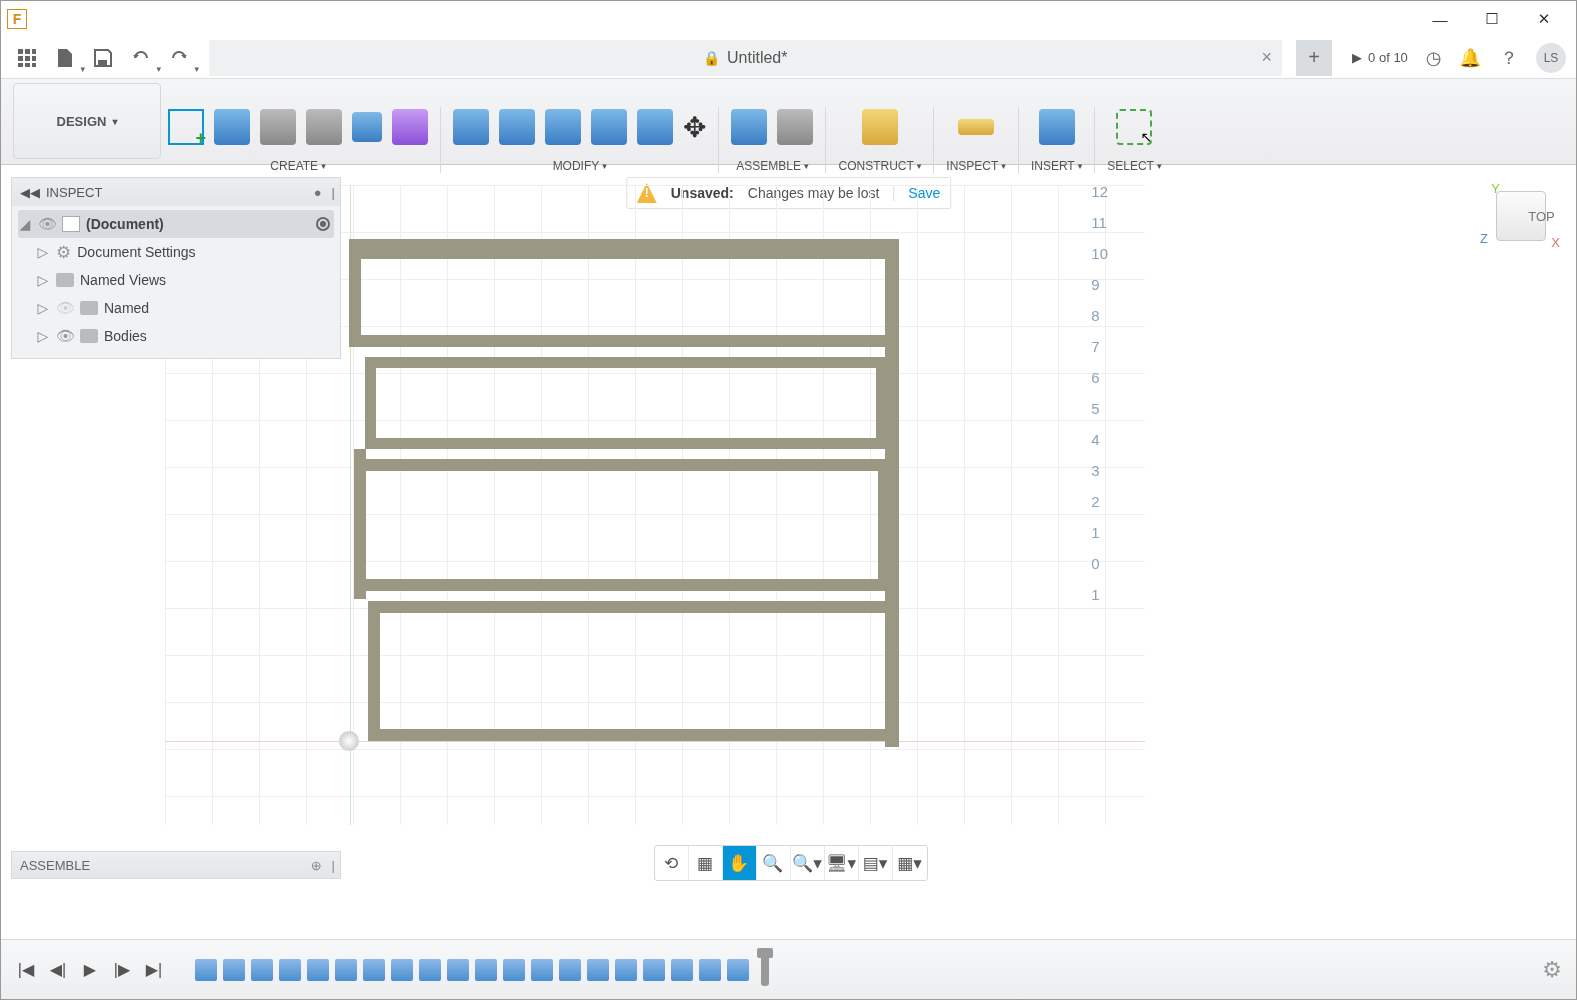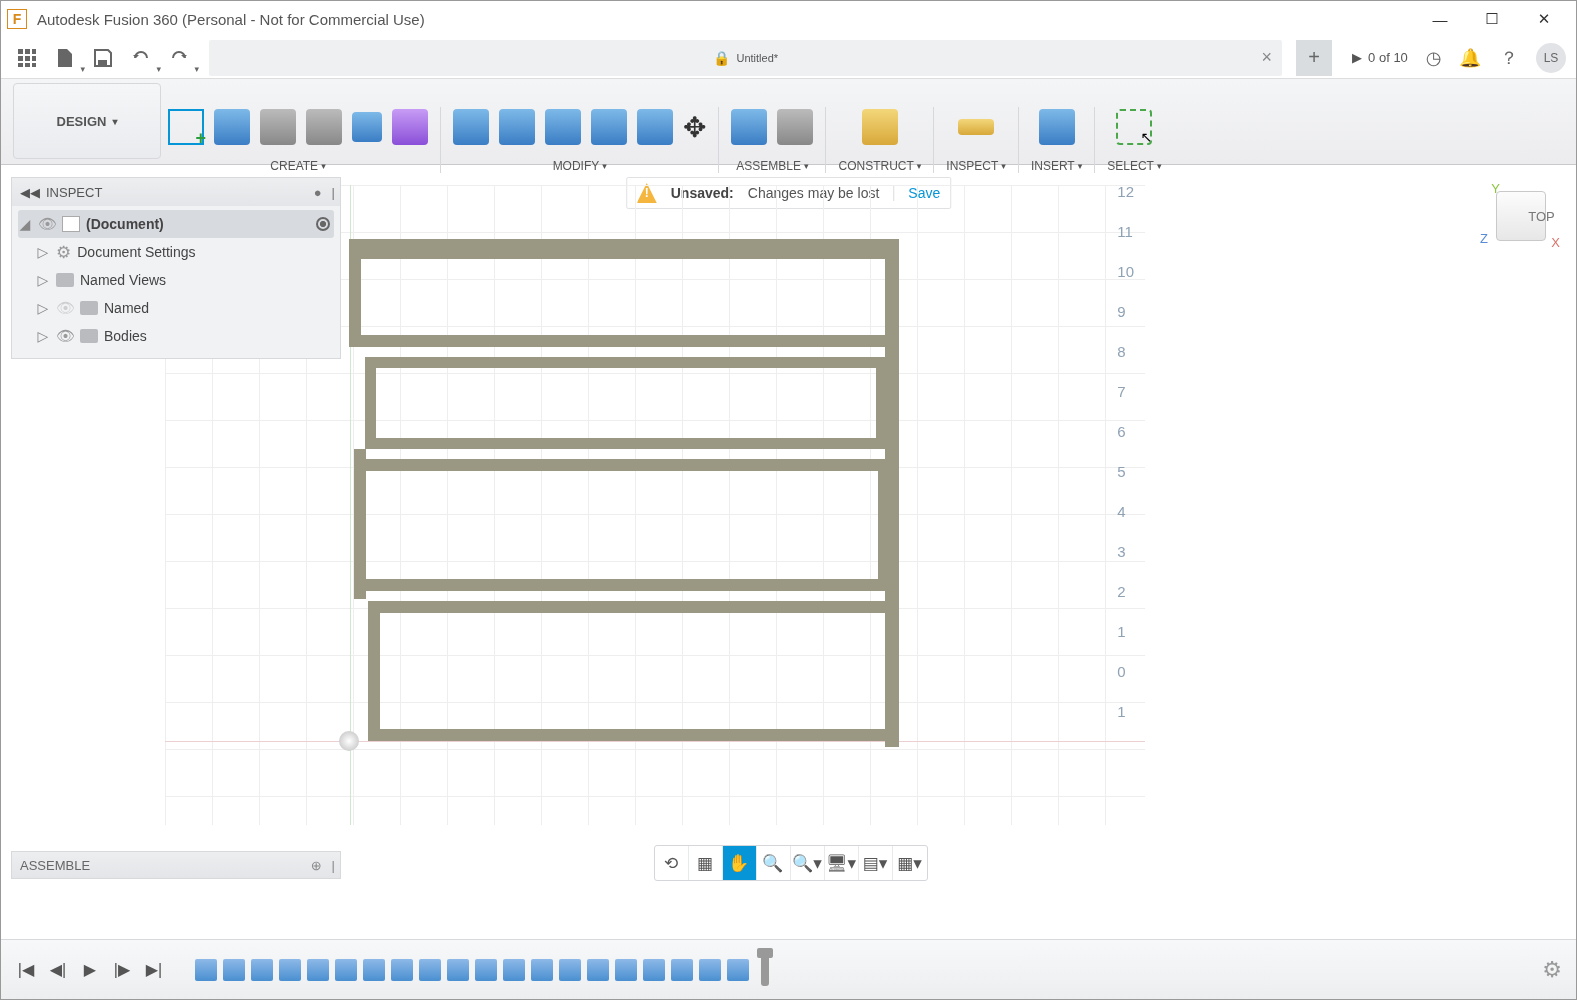--- a/index.html
+++ b/index.html
@@ -10,21 +10,21 @@
   .app-icon span{color:#d88a1a;font-weight:bold;font-size:14px;}
   .title-text { margin-left:10px; font-size:15px; color:#555;}
   .win-controls { margin-left:auto; display:flex; gap:0;}
   .win-btn { width:52px; height:36px; display:flex;align-items:center;justify-content:center; font-size:15px; color:#333; }
   
   .quickbar { height:42px; background:#fff; display:flex; align-items:center; padding:0 10px; gap:6px; border-bottom:1px solid #ddd;}
   .qbtn { width:32px; height:32px; display:flex;align-items:center;justify-content:center; color:#666; position:relative;}
   .qbtn .dd { position:absolute; right:-4px; bottom:0; font-size:9px;}
   .tabstrip { flex:1; display:flex; align-items:center; justify-content:center; background:#eef0f2; height:36px; border-radius:2px; margin:0 8px; position:relative;}
   .tab-lock { font-size:14px; color:#777; margin-right:6px;}
-  .tab-title { font-size:11px; color:#555;}
+  .tab-title { font-size:16px; color:#555;}
   .tab-close { position:absolute; right:10px; font-size:18px; color:#888;}
   .tab-add { width:36px;height:36px;display:flex;align-items:center;justify-content:center;background:#d9dde0;color:#666;font-size:20px;}
   .rightq { display:flex; align-items:center; gap:18px; margin-left:14px;}
   .rightq .ico { color:#666; font-size:18px;}
   .rightq .credits { display:flex;align-items:center;gap:6px;color:#555;font-size:13px;}
   .avatar { width:30px;height:30px;border-radius:50%;background:#e1e3e6;display:flex;align-items:center;justify-content:center;font-size:12px;color:#666;}
   
   .ribbon { height:86px; background:linear-gradient(#f4f5f7,#ececee); border-bottom:1px solid #c9c9cb; display:flex; align-items:flex-start; padding-top:4px;}
   .design-btn { width:148px; height:76px; background:linear-gradient(#f5f6f8,#e9ebee); border:1px solid #d6d8db; margin-left:12px; border-radius:4px; display:flex;align-items:center;justify-content:center;gap:6px;font-size:13px;font-weight:600;color:#555;}
   .ribbon-tabs { display:flex; gap:40px; padding:2px 0 0 30px;}
@@ -60,21 +60,21 @@
   .brow .cube-sm{width:18px;height:16px;border:1px solid #aaa;background:#fff;}
   
   .canvas { position:absolute; left:4px; top:0; right:0; bottom:0;}
   .grid { position:absolute; left:150px; top:8px; width:980px; height:640px;
           background-image:linear-gradient(#eee 1px,transparent 1px),linear-gradient(90deg,#eee 1px,transparent 1px);
           background-size:47px 47px;}
   .hline{position:absolute;left:150px;width:980px;height:1px;background:#eccfd0;}
   .vline{position:absolute;top:8px;height:640px;width:1px;background:#cfe7cf;}
   .shape{position:absolute;border:12px solid #9a9882;}
   .nshapefill{position:absolute;background:#9a9882;}
-  .rlabels{position:absolute;right:432px;top:6px;display:flex;flex-direction:column;gap:23px;}
+  .rlabels{position:absolute;right:458px;top:6px;display:flex;flex-direction:column;gap:14px;}
   .rlabels span{color:#8fa2b4;font-size:15px;text-align:left;}
   
   .notif{position:absolute;left:50%;transform:translateX(-50%);top:0;height:32px;display:flex;align-items:center;gap:14px;background:#fff;border:1px solid #e0e1e3;padding:0 10px;border-radius:2px;}
   .notif .warn{width:20px;height:20px;background:#f4b63f;clip-path:polygon(50% 0,100% 100%,0 100%);display:flex;align-items:center;justify-content:center;color:#fff;font-size:12px;font-weight:bold;}
   .notif .lbl{font-weight:600;font-size:14px;color:#444;}
   .notif .msg{font-size:14px;color:#555;}
   .notif .save{color:#0696d7;font-size:14px;border-left:1px solid #ddd;padding-left:14px;}
   
   .viewcube{position:absolute;right:20px;top:14px;width:50px;height:50px;border:1px solid #c9c9c9;background:linear-gradient(#fcfcfc,#e7e7e7);display:flex;align-items:center;justify-content:center;font-size:13px;color:#777;border-radius:4px;padding-left:41px;}
   .vc-y{position:absolute;right:66px;top:4px;color:#8cc63f;font-size:13px;}
@@ -99,21 +99,20 @@
   .tslider::before{content:'';position:absolute;top:-6px;left:-4px;width:16px;height:10px;background:#999;border-radius:2px;}
   .tgear{margin-left:auto;color:#999;font-size:22px;}
 </style>
 </head>
 <body>
 
 <div class="titlebar">
   <div class="app-icon">
       <span>F</span>
     </div>
-  <div class="title-text">Autodesk Fusion 360 (Personal - Not for Commercial Use)</div>
   <div class="win-controls">
     <div class="win-btn">—</div>
     <div class="win-btn">☐</div>
     <div class="win-btn">✕</div>
   </div>
 </div>
 
 <div class="quickbar">
   <div class="qbtn">
       <svg width="18" height="18">

